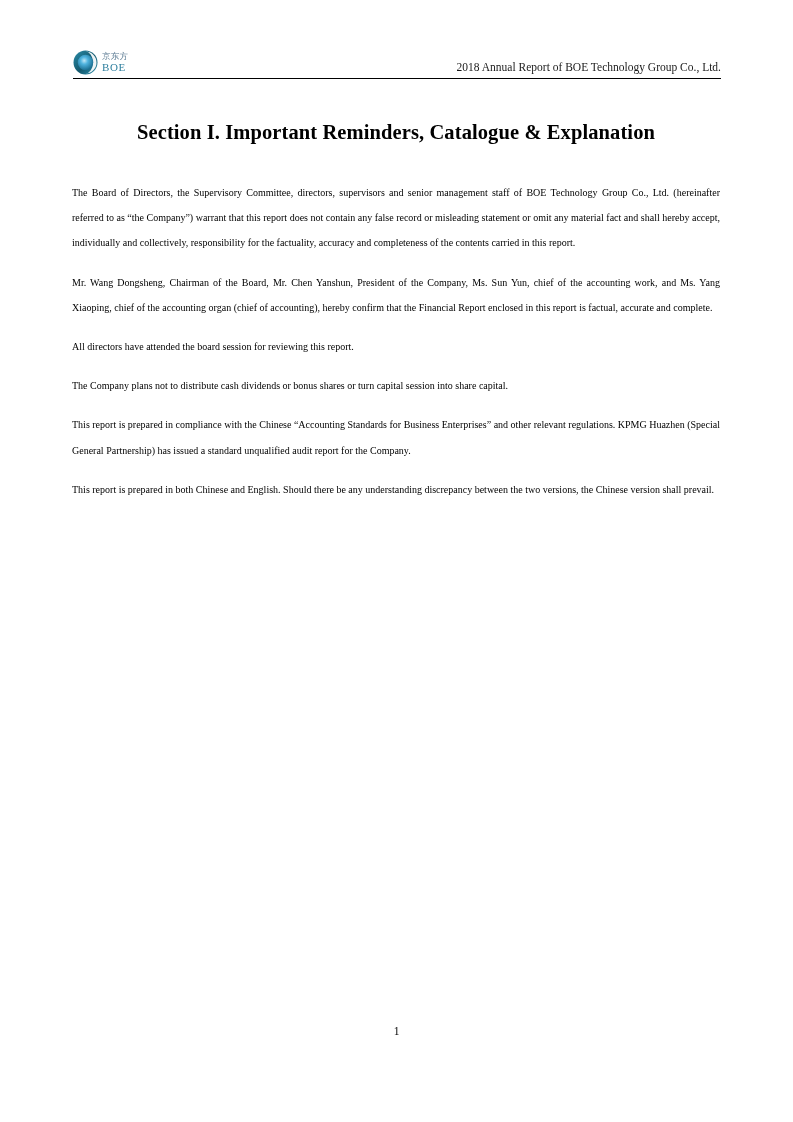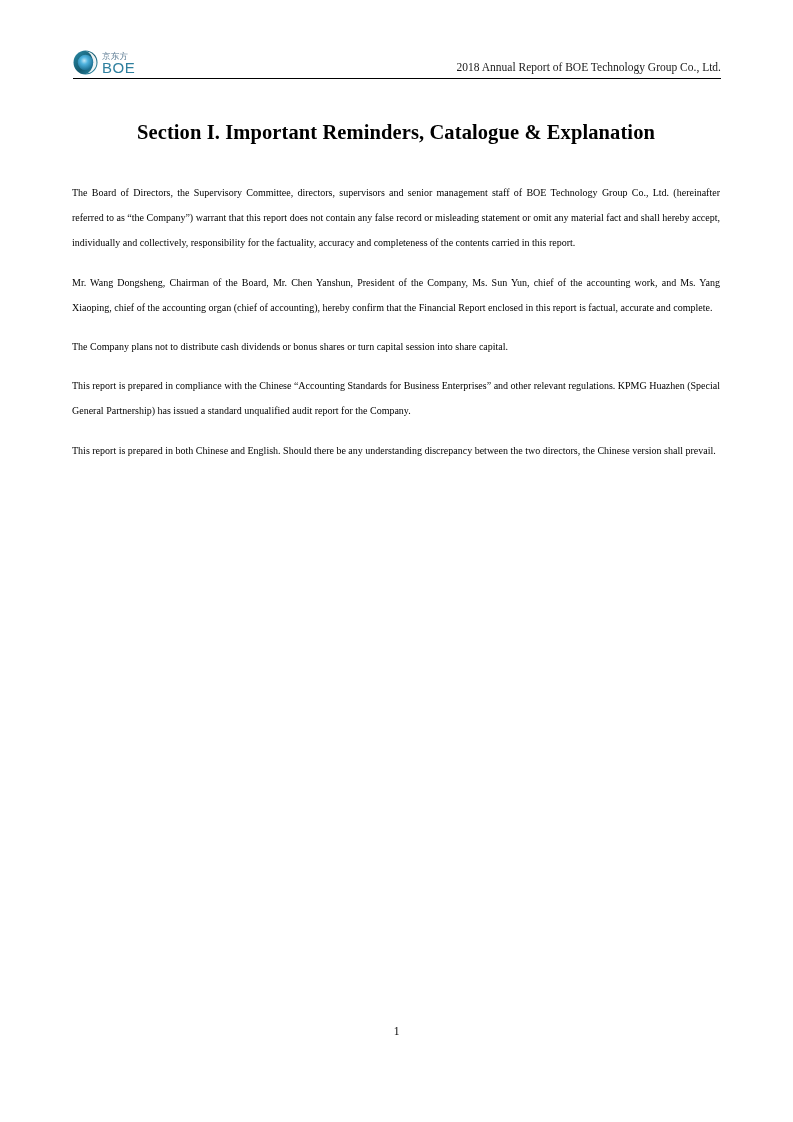--- a/index.html
+++ b/index.html
@@ -54,22 +54,22 @@
   }
   .brand-cn {
     font-family: "DejaVu Sans", "Liberation Sans", sans-serif;
     font-size: 8.5px;
     letter-spacing: 0.3px;
     color: #5a7a92;
     line-height: 10px;
     height: 10px;
   }
   .brand-en {
-    font-family: Liberation Sans, sans-serif;
-    font-size: 15px;
+    font-family: Liberation Serif, serif;
+    font-size: 11px;
     font-weight: 500;
     letter-spacing: 0.6px;
     color: #2e7f9e;
     line-height: 13px;
     height: 13px;
   }
   .header-title {
     font-family: "Liberation Serif", "DejaVu Serif", serif;
     font-size: 11.5px;
     color: #1a1a1a;
@@ -148,21 +148,22 @@
 
     <div class="header-title">2018 Annual Report of BOE Technology Group Co., Ltd.</div>
   </div>
 
   <div class="content">
 
     <h1 class="doc-title">Section I. Important Reminders, Catalogue &amp; Explanation</h1>
 
     <p class="para">The Board of Directors, the Supervisory Committee, directors, supervisors and senior management staff of BOE Technology Group Co., Ltd. (hereinafter referred to as “the Company”) warrant that this report does not contain any false record or misleading statement or omit any material fact and shall hereby accept, individually and collectively, responsibility for the factuality, accuracy and completeness of the contents carried in this report.</p>
     <p class="para">Mr. Wang Dongsheng, Chairman of the Board, Mr. Chen Yanshun, President of the Company, Ms. Sun Yun, chief of the accounting work, and Ms. Yang Xiaoping, chief of the accounting organ (chief of accounting), hereby confirm that the Financial Report enclosed in this report is factual, accurate and complete.</p>
+    <p class="para">All directors have attended the board session for reviewing this report.</p>
     <p class="para">The Company plans not to distribute cash dividends or bonus shares or turn capital session into share capital.</p>
     <p class="para">This report is prepared in compliance with the Chinese “Accounting Standards for Business Enterprises” and other relevant regulations. KPMG Huazhen (Special General Partnership) has issued a standard unqualified audit report for the Company.</p>
-    <p class="para">This report is prepared in both Chinese and English. Should there be any understanding discrepancy between the two directors, the Chinese version shall prevail.</p>
+    <p class="para">This report is prepared in both Chinese and English. Should there be any understanding discrepancy between the two versions, the Chinese version shall prevail.</p>
 
   </div>
 
   <div class="page-number">1</div>
 
 </div>
 
 </body></html>

